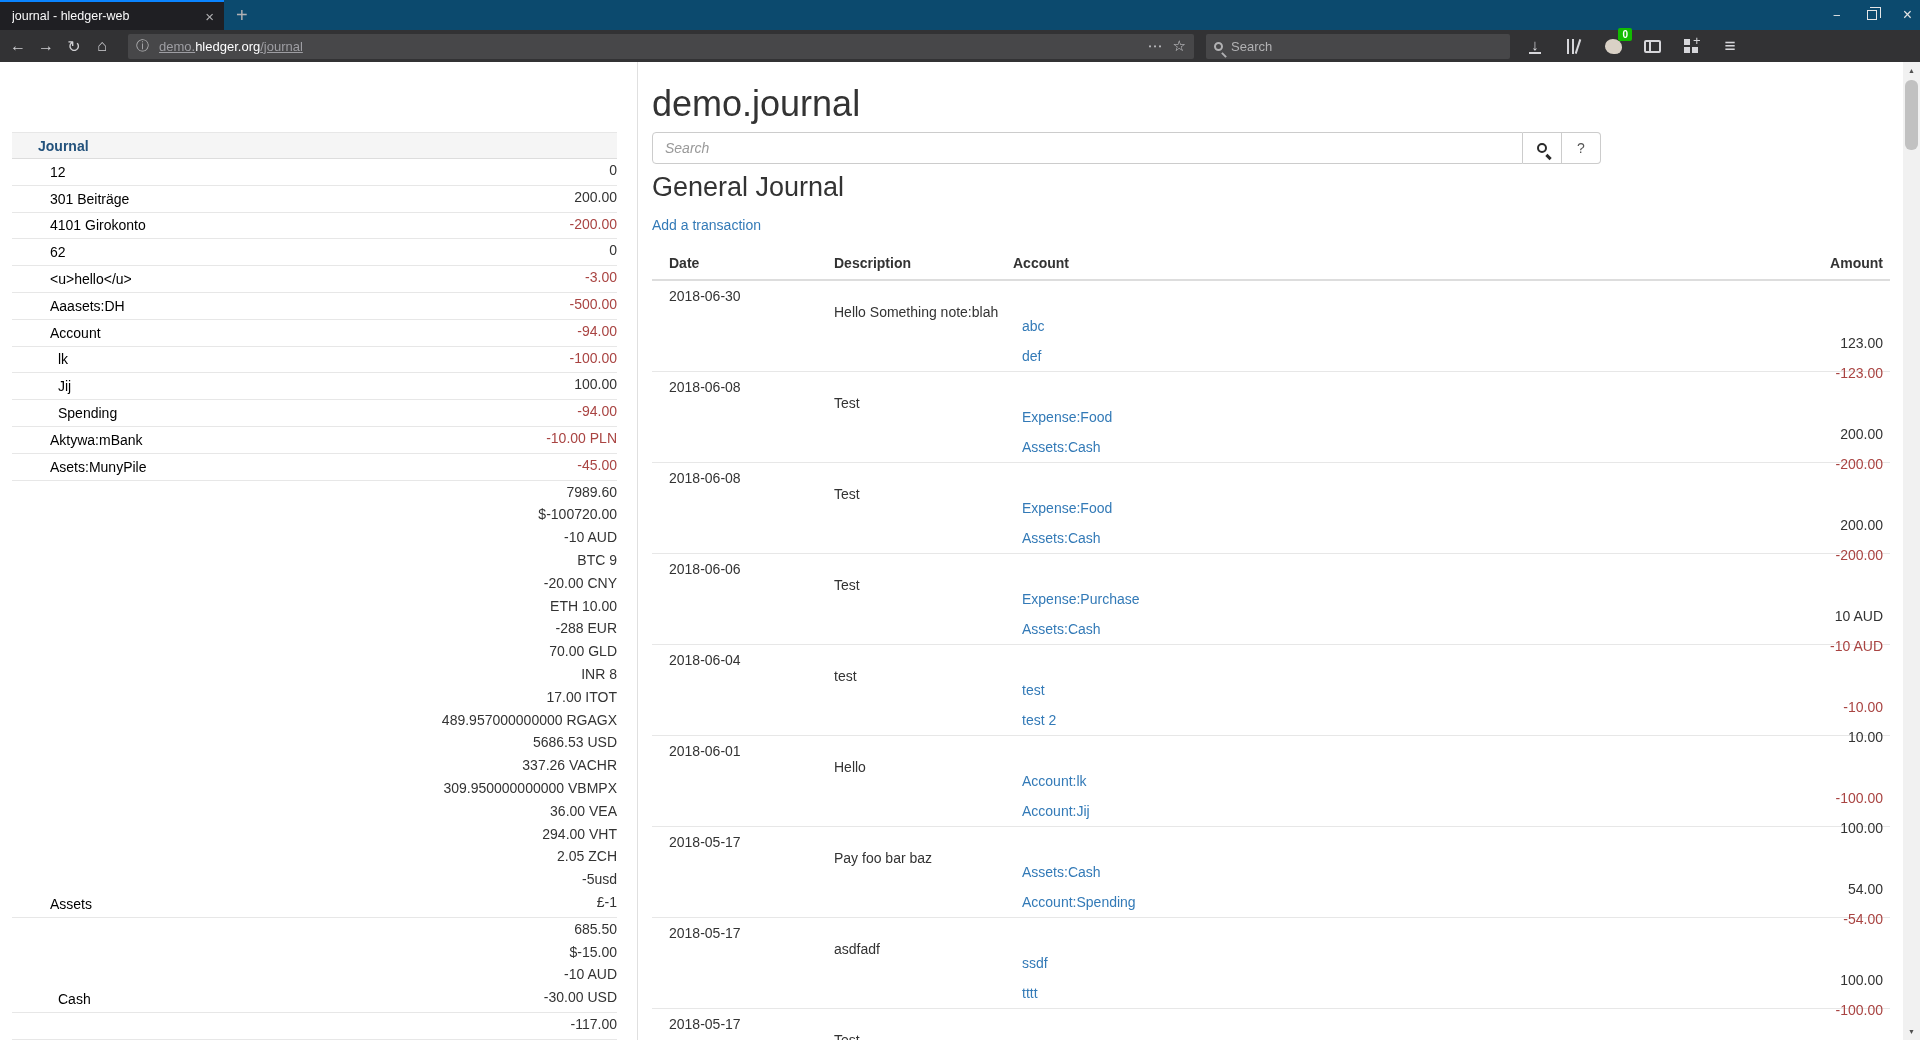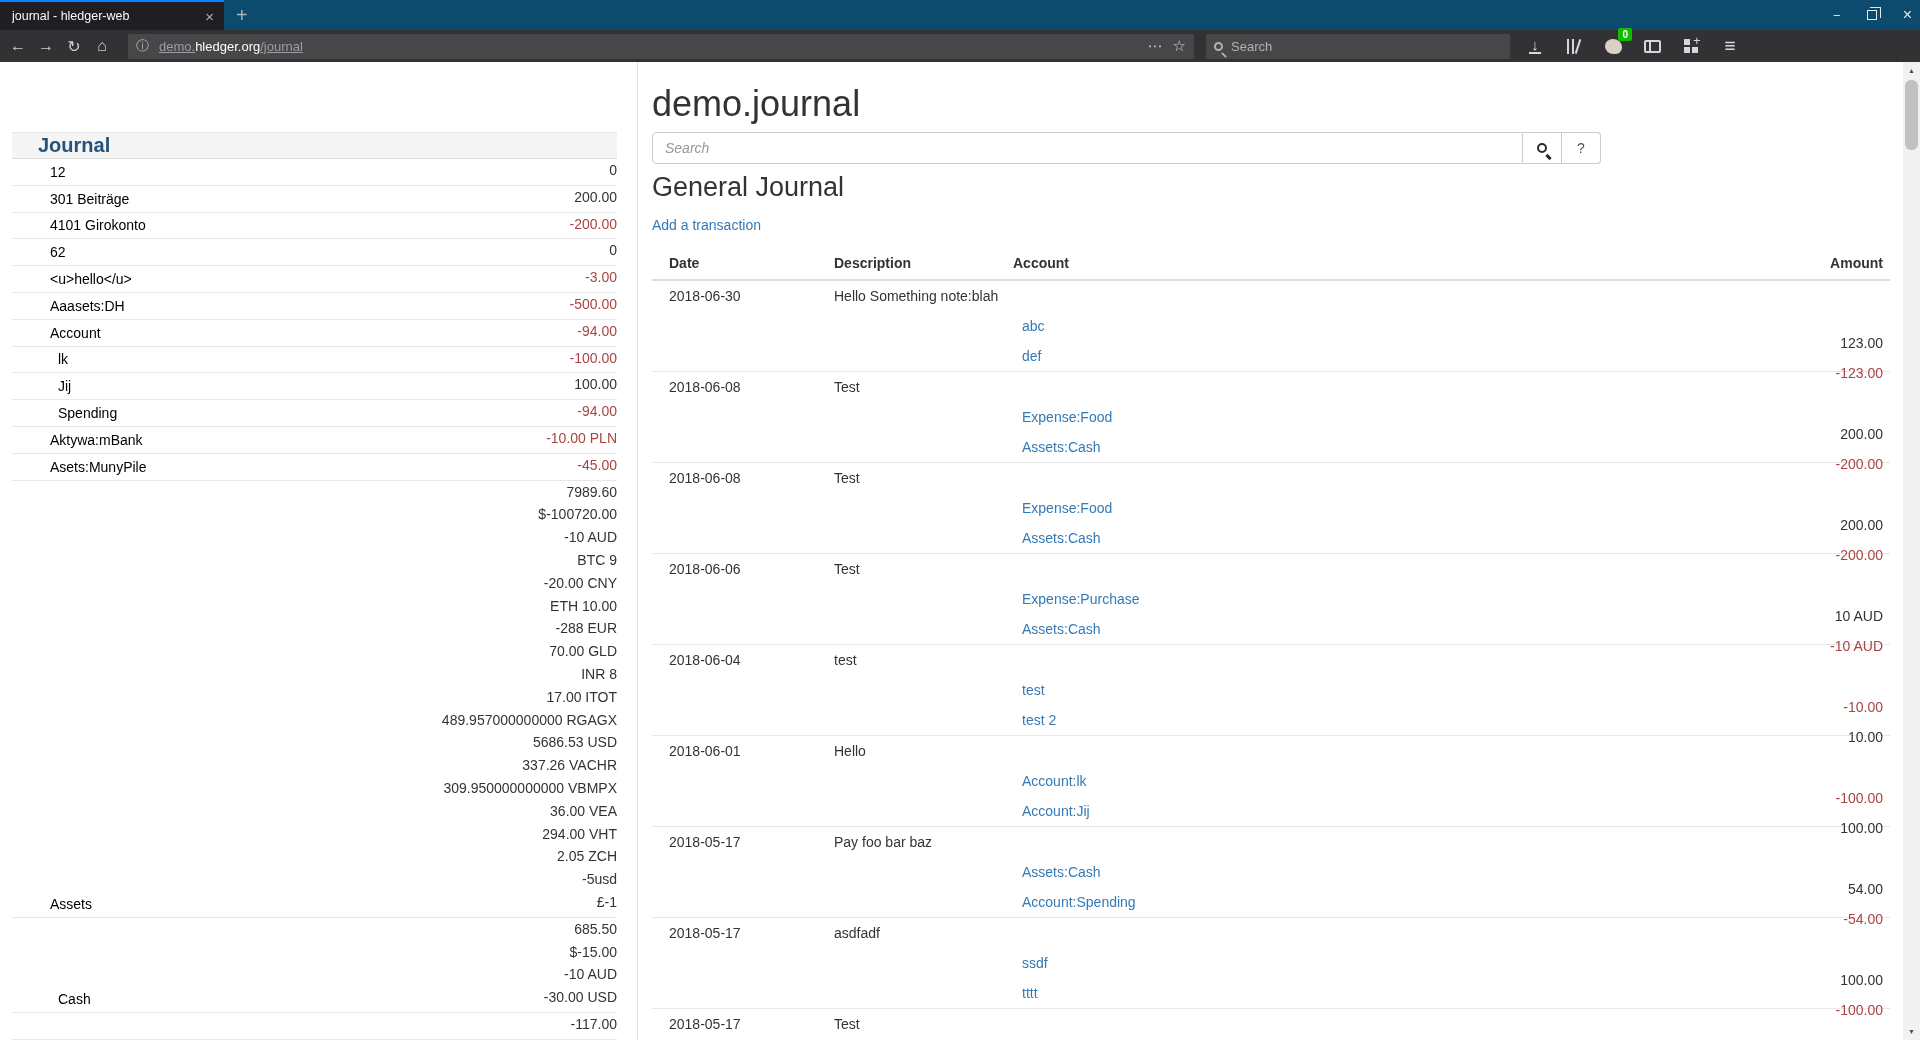--- a/index.html
+++ b/index.html
@@ -61,21 +61,21 @@
   .divider { position:absolute; left:637px; top:0; bottom:0; width:1px; background:#e0e0e0; }
   .vscroll { position:absolute; right:0; top:0; width:17px; height:100%; background:#f1f1f1; }
   .vs-arrow { position:absolute; left:0; width:17px; height:17px; display:flex; align-items:center;
               justify-content:center; font-size:7px; color:#505050; }
   .vs-thumb { position:absolute; left:2px; top:18px; width:13px; height:70px; background:#c1c1c1; border-radius:6px; }
 
   
   .sidebar { position:absolute; left:12px; top:70px; width:605px; font-size:14px; color:#333; }
   .side-head { height:27px; background:#f5f5f5; border-top:1px solid #e7e7e7; border-bottom:1px solid #ddd;
                display:flex; align-items:center; padding-left:26px; }
-  .side-head a { color:#23527c; font-weight:bold; text-decoration:none; font-size:20px; }
+  .side-head a { color:#23527c; font-weight:bold; text-decoration:none; font-size:14px; }
   .acct-row { display:flex; align-items:flex-end; border-bottom:1px solid #e7e7e7; min-height:26px;
               padding-bottom:3px; }
   .acct-name { flex:1; line-height:19px; color:#000000; white-space:nowrap; }
   .acct-name.ind0 { padding-left:38px; } .acct-name.ind1 { padding-left:46px; }
   .acct-amts { text-align:right; line-height:22.8px; white-space:nowrap; }
   .amt-neg { color:#a94442; }
 
   
   .main { position:absolute; left:652px; top:0; width:1238px; color:#333; }
   .main h1 { margin-top:22px; font-size:36px; font-weight:400; line-height:40px; color:#333; }
@@ -96,21 +96,21 @@
              color:#337ab7; text-decoration:none; }
   .jtable { margin-top:15px; font-size:14px; }
   .jt-head { position:relative; height:32px; border-bottom:2px solid #ddd; font-weight:bold; }
   .jt-head span { position:absolute; top:6px; }
   .h-date { left:17px; } .h-desc { left:182px; } .h-acct { left:361px; }
   .h-amt { right:7px; text-align:right; }
   .txn { border-top:1px solid #e7e7e7; }
   .txn:first-of-type { border-top:none; }
   .t-row { position:relative; height:30px; }
   .t-date { position:absolute; left:17px; top:7px; }
-  .t-desc { position:absolute; left:182px; top:7px;text-align:right; }
+  .t-desc { position:absolute; left:182px; top:23px;text-align:right; }
   .t-acct { position:absolute; left:370px; top:7px; color:#337ab7; text-decoration:none; }
   .t-amt  { position:absolute; right:7px; top:24px;text-align:center; }
 </style>
 </head>
 <body>
 
 <div class="chrome">
   <div class="tabbar">
     <div class="tab">
       <span class="tab-title">journal - hledger-web</span>

